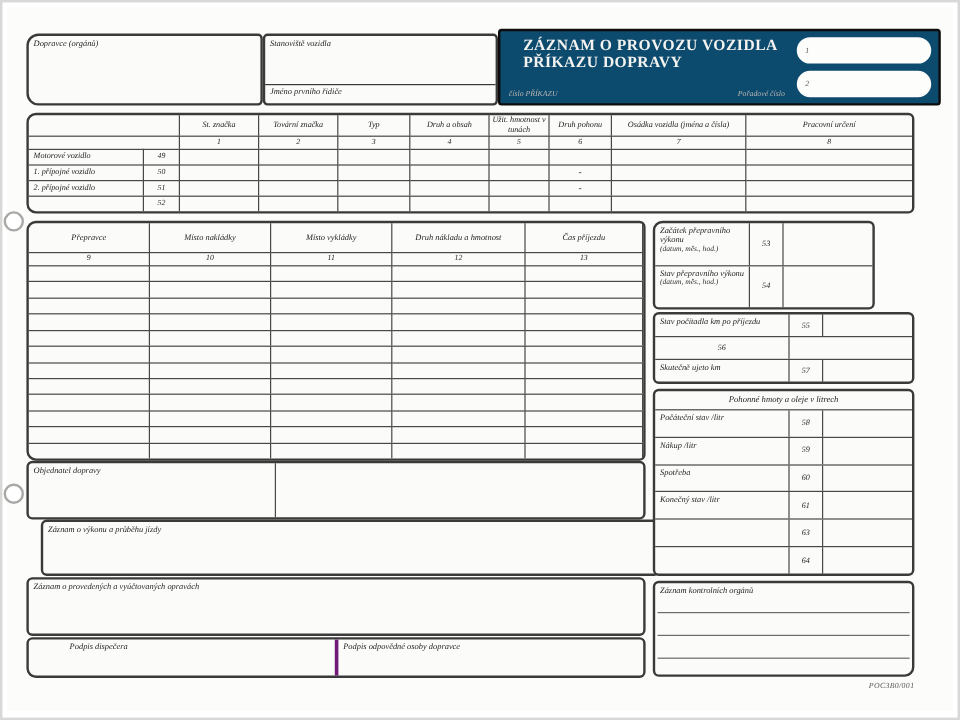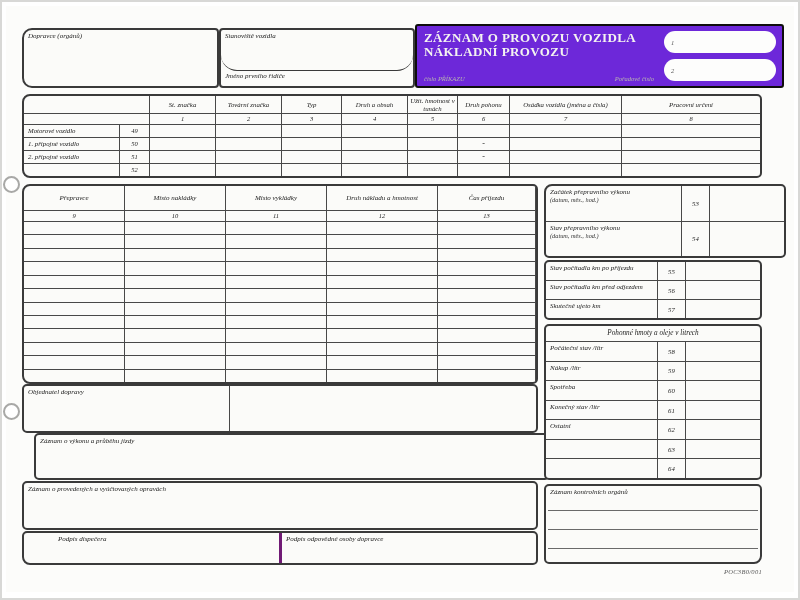--- a/index.html
+++ b/index.html
@@ -12,23 +12,23 @@
   .scan-frame{position:absolute;inset:0;border:2px solid #d8d8d6;box-sizing:border-box;pointer-events:none;}
   .page{position:absolute;inset:6px 6px 8px 6px;background:#fcfcfa;}
 
   
   .bx{position:absolute;box-sizing:border-box;border:2px solid #3a3a3a;border-radius:7px;background:#fbfbf9;}
   .lbl{font-style:italic;font-size:7px;line-height:8px;color:#222;padding:2px 0 0 4px;}
 
   
   .stamp-box{left:22px;top:28px;width:197px;height:60px;border-radius:10px 4px 4px 10px;}
   .station-box{left:219px;top:28px;width:196px;height:60px;border-radius:4px;display:flex;flex-direction:column;}
-  .station-top{flex:1;border-bottom:1px solid #3a3a3a;border-radius:16px;}
+  .station-top{flex:1;border-bottom:1px solid #3a3a3a;}
   .station-strip{height:15px;}
-  .black-head{left:415px;top:24px;width:369px;height:64px;background:#6d28d9;border-radius:3px;color:#f4f3f0;}
+  .black-head{left:415px;top:24px;width:369px;height:64px;background:#0c4a6e;border-radius:3px;color:#f4f3f0;padding-left:12px;}
   .bh-title{padding:5px 0 0 7px;font-weight:bold;font-size:13px;line-height:14px;letter-spacing:.4px;}
   .bh-sub{position:absolute;left:7px;bottom:4px;width:230px;display:flex;justify-content:space-between;font-style:italic;font-size:6.5px;color:#b9b6b0;}
   .pill{position:absolute;right:6px;width:112px;height:22px;background:#fdfdfc;border-radius:11px;display:flex;align-items:center;}
   .pill1{top:5px;} .pill2{top:33px;}
   .pill-num{font-style:italic;font-size:6.5px;color:#555;padding-left:7px;}
 
   
   .vtable{left:22px;top:94px;width:740px;height:84px;display:flex;flex-direction:column;border-radius:8px 5px 5px 8px;}
   .vhead,.vnums,.vrow{display:grid;}
   .vhead{grid-template-columns:126px 66px 66px 60px 66px 50px 52px 112px 1fr;height:22px;}
@@ -61,21 +61,21 @@
   .band3{left:22px;top:481px;width:516px;height:49px;border-radius:5px;}
   .band4{left:22px;top:531px;width:516px;height:34px;display:grid;grid-template-columns:258px 1fr;border-radius:5px 5px 5px 8px;}
   .band4>div{box-sizing:border-box;} .band4>div:first-child{border-right:3px solid #701a75;margin-left:30px;}
 
   
   .rp-row{display:grid;grid-template-columns:1fr 28px 74px;box-sizing:border-box;}
   .rp-row>div{box-sizing:border-box;}
   .rp-row .c1{border-right:1px solid #484848;}
   .rp-row .c2{border-right:1px solid #484848;font-style:italic;font-size:6.8px;display:flex;align-items:center;justify-content:center;}
   .rp-row+.rp-row{border-top:1px solid #484848;}
-  .boxA1{left:544px;top:184px;width:242px;height:74px;display:flex;flex-direction:column;border-radius:8px 5px 5px 5px;font-family:Liberation Serif, serif;}
+  .boxA1{left:544px;top:184px;width:185px;height:74px;display:flex;flex-direction:column;border-radius:8px 5px 5px 5px;font-family:Liberation Serif, serif;}
   .boxA1 .rp-row{flex:1;}
   .boxA2{left:544px;top:260px;width:218px;height:60px;display:flex;flex-direction:column;border-radius:5px;}
   .boxA2 .rp-row{flex:1;}
   .fuel{left:544px;top:324px;width:218px;height:156px;display:flex;flex-direction:column;border-radius:5px;}
   .fuel-title{height:15px;border-bottom:1px solid #484848;font-style:italic;font-size:7.2px;text-align:center;line-height:15px;}
   .fuel .rp-row{flex:1;}
   .fuel .rp-row+.rp-row{border-top:1px solid #484848;}
   .fuel .rp-row:first-of-type{border-top:none;}
   .ctrl{left:544px;top:484px;width:218px;height:80px;border-radius:5px 5px 8px 5px;}
   .ctrl-line{position:absolute;left:2px;right:2px;border-bottom:1px solid #6a6a6a;}
@@ -103,21 +103,21 @@
     <div class="lbl">Stanoviště vozidla</div>
   </div>
   <div class="station-strip">
     <div class="lbl" style="padding-top:1px;">Jméno prvního řidiče</div>
   </div>
 </div>
 
 <div class="bx black-head" style="border-color:#0e0d0c;">
   <div class="bh-title">
     <div>ZÁZNAM O PROVOZU VOZIDLA</div>
-    <div>NÁKLADNÍ PROVOZU</div>
+    <div>PŘÍKAZU DOPRAVY</div>
   </div>
   <div class="bh-sub">
     <span>číslo PŘÍKAZU</span>
     <span>Pořadové číslo</span>
   </div>
   <div class="pill pill1">
     <span class="pill-num">1</span>
   </div>
   <div class="pill pill2">
     <span class="pill-num">2</span>
@@ -341,23 +341,20 @@
 
 <div class="bx boxA2">
   <div class="rp-row">
     <div class="c1">
         <div class="lbl">Stav počítadla km po příjezdu</div>
       </div>
     <div class="c2">55</div>
     <div class="c3"></div>
   </div>
   <div class="rp-row">
-    <div class="c1">
-        <div class="lbl">Stav počítadla km před odjezdem</div>
-      </div>
     <div class="c2">56</div>
     <div class="c3"></div>
   </div>
   <div class="rp-row">
     <div class="c1">
         <div class="lbl">Skutečně ujeto km</div>
       </div>
     <div class="c2">57</div>
     <div class="c3"></div>
   </div>
@@ -384,27 +381,20 @@
         <div class="lbl">Spotřeba</div>
       </div>
     <div class="c2">60</div>
     <div class="c3"></div>
   </div>
   <div class="rp-row">
     <div class="c1">
         <div class="lbl">Konečný stav /litr</div>
       </div>
     <div class="c2">61</div>
-    <div class="c3"></div>
-  </div>
-  <div class="rp-row">
-    <div class="c1">
-        <div class="lbl">Ostatní</div>
-      </div>
-    <div class="c2">62</div>
     <div class="c3"></div>
   </div>
   <div class="rp-row">
     <div class="c1">
         <div class="lbl"></div>
       </div>
     <div class="c2">63</div>
     <div class="c3"></div>
   </div>
   <div class="rp-row">

